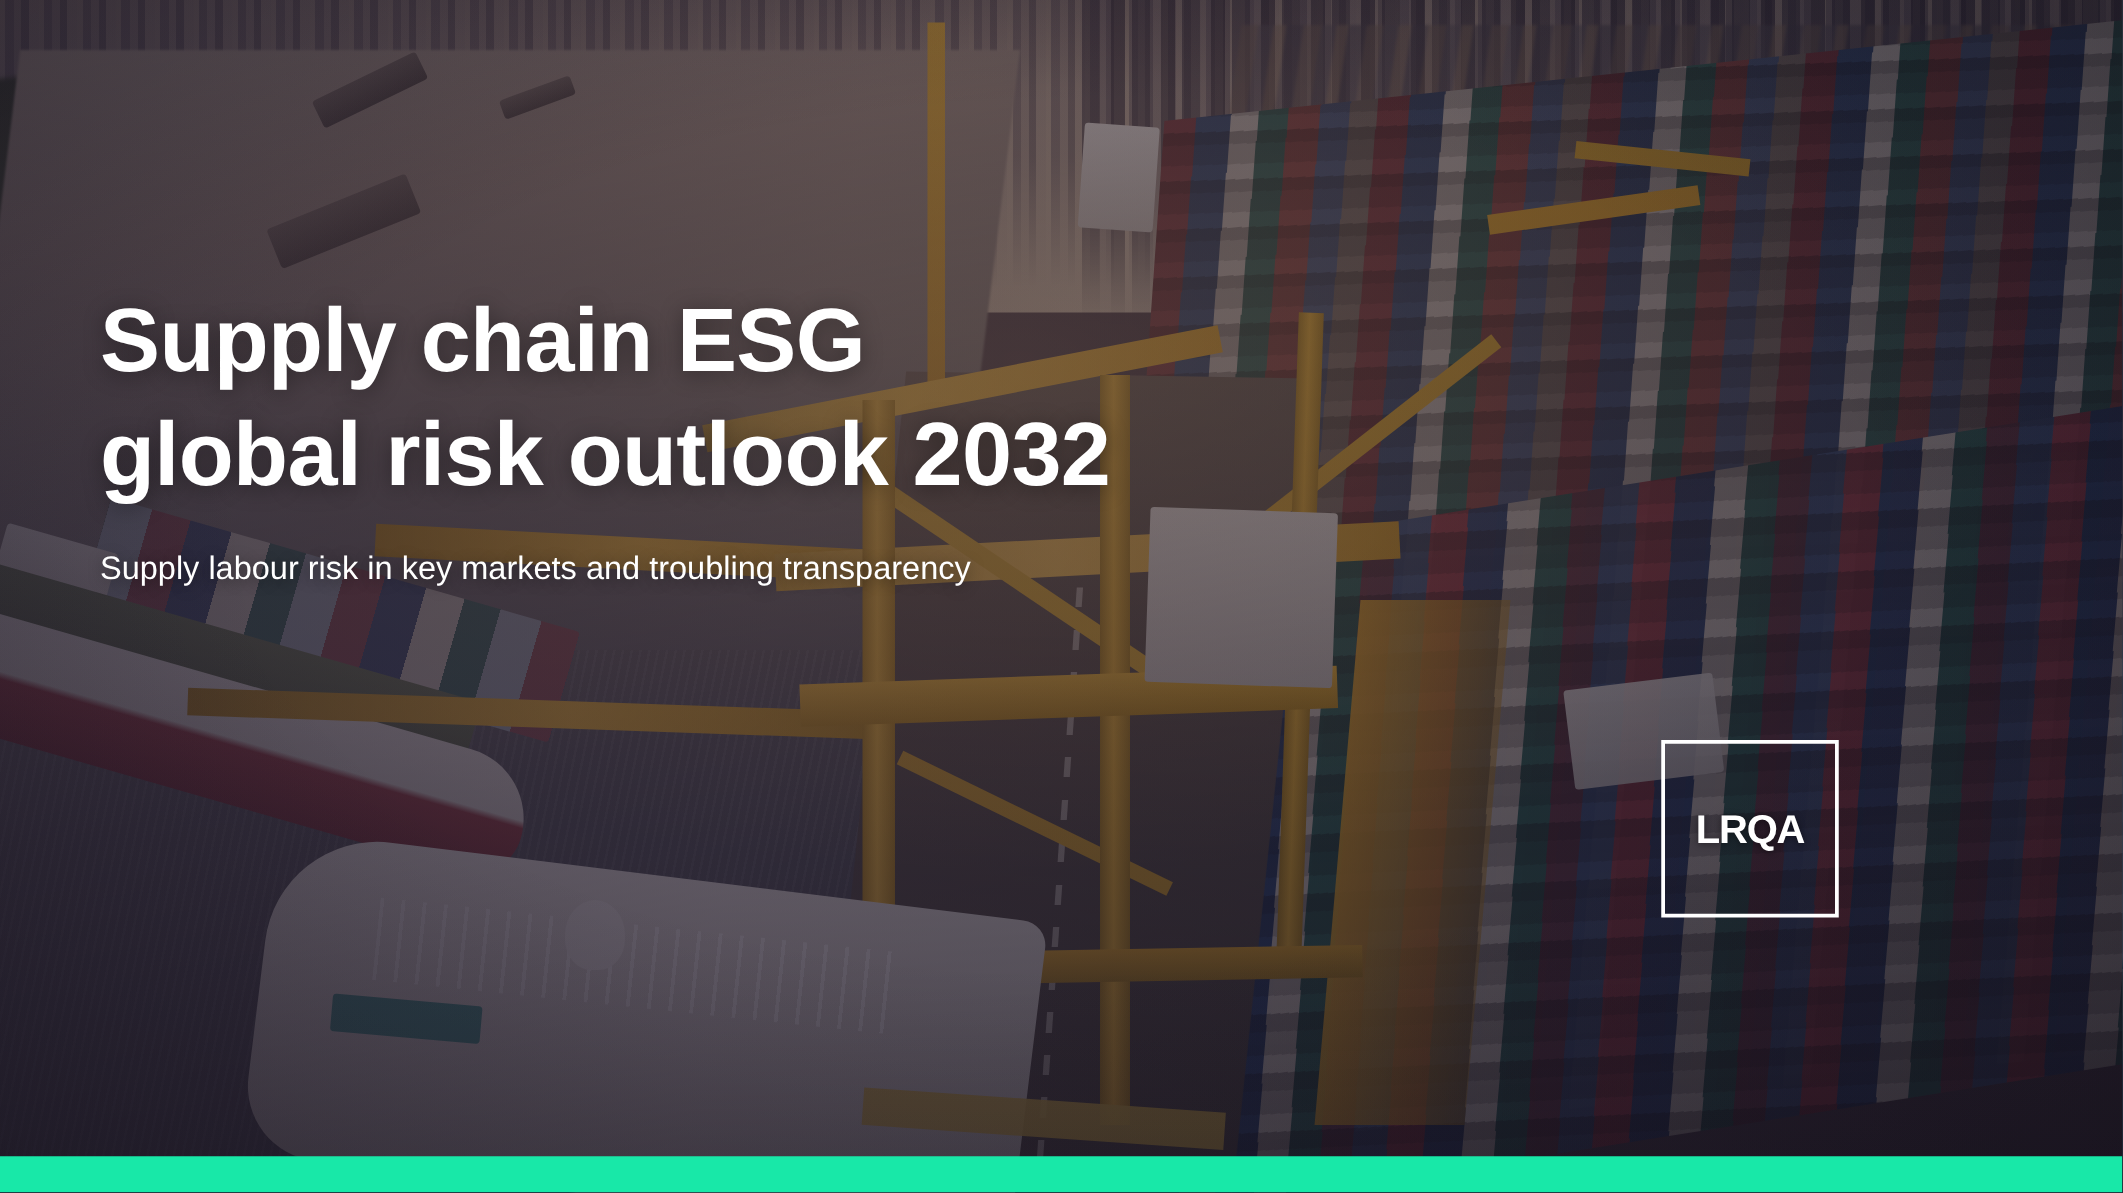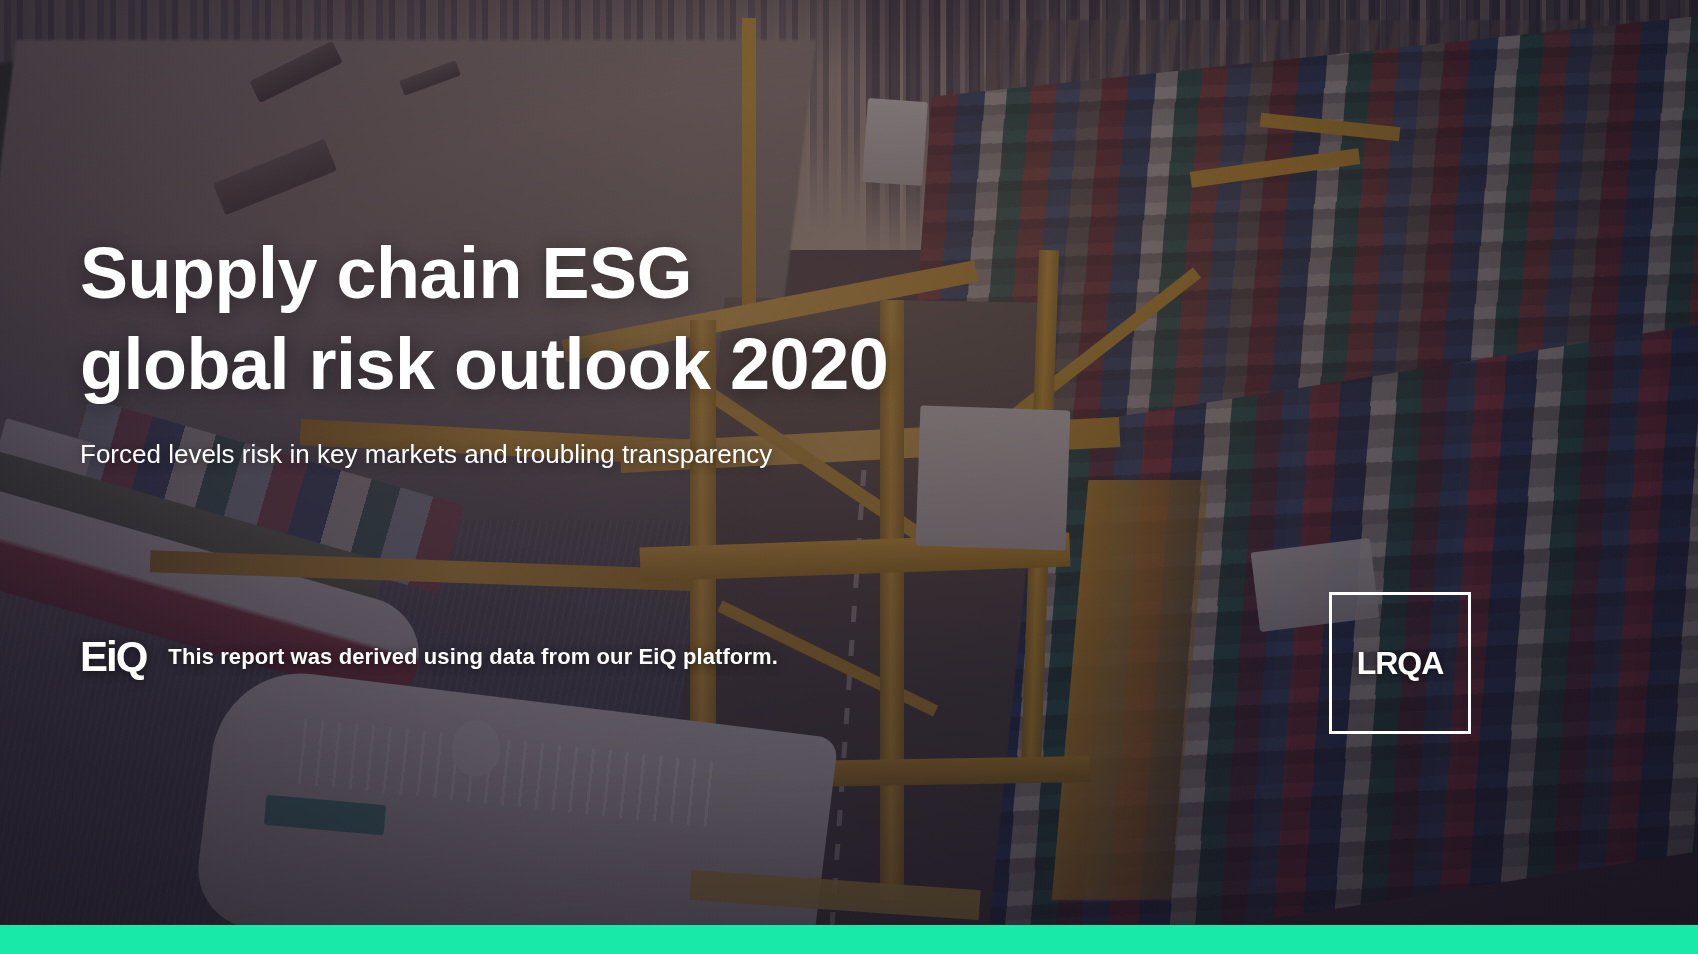--- a/index.html
+++ b/index.html
@@ -389,31 +389,27 @@
 
     <div class="grade"></div>
     <div class="overlay"></div>
     <div class="vignette"></div>
   </div>
 
   <div class="content">
 
     <h1 class="title">
       <span class="ln">Supply chain ESG</span>
-      <span class="ln">global risk outlook 2020</span>
+      <span class="ln">global risk outlook 2032</span>
     </h1>
 
     <p class="subtitle">
-      <span class="ln">Forced levels risk in key markets and troubling transparency</span>
+      <span class="ln">Supply labour risk in key markets and troubling transparency</span>
     </p>
 
-    <div class="eiq-row">
-      <span class="eiq-logo">EiQ</span>
-      <span class="eiq-note">This report was derived using data from our EiQ platform.</span>
-    </div>
 
     <div class="lrqa-box">
       <span class="lrqa-mark">LRQA</span>
     </div>
 
     <div class="accentbar" style="background: rgb(24, 232, 168);"></div>
   </div>
 
 </div>
 

